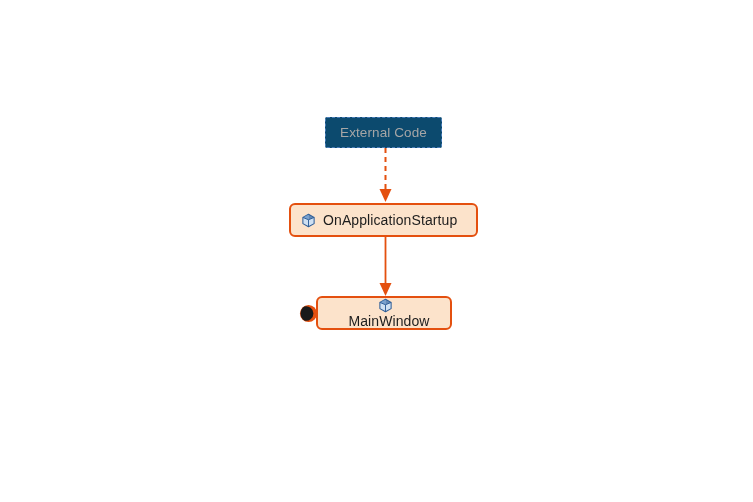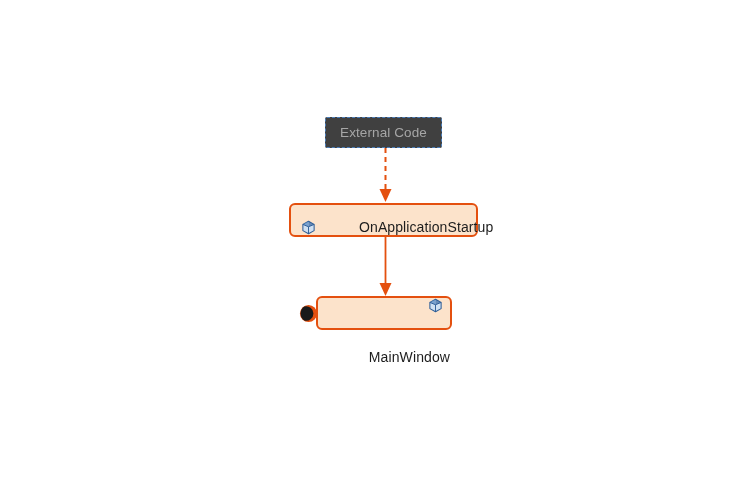--- a/index.html
+++ b/index.html
@@ -32,44 +32,43 @@
   
   .stub-node {
     position: absolute;
     left: 325px;
     top: 117px;
     width: 117px;
     height: 31px;
     box-sizing: border-box;
     border: 1.5px dashed #4a7ebb;
     border-radius: 2px;
-    background: #404040;
+    background: #0c4a6e;
     display: flex;
     align-items: center;
     justify-content: center;
   }
   .stub-label {
     font-size: 13.5px;
     color: #a6a6a6;
     letter-spacing: 0.1px;
     white-space: nowrap;
   }
 
   
   .method-node {
     position: absolute;
     box-sizing: border-box;
     background: #fce3cb;
     border: 2px solid #e4500f;
     border-radius: 6px;
     display: flex;
-    align-items: flex-end;
+    align-items: center;
     padding-left: 10px;
     box-shadow: 0 0 0 0 rgba(0,0,0,0);
-    gap: 36px;
   }
   #node-onapplicationstartup {
     left: 289px;
     top: 203px;
     width: 189px;
     height: 34px;
   }
   #node-mainwindow {
     left: 316px;
     top: 296px;

